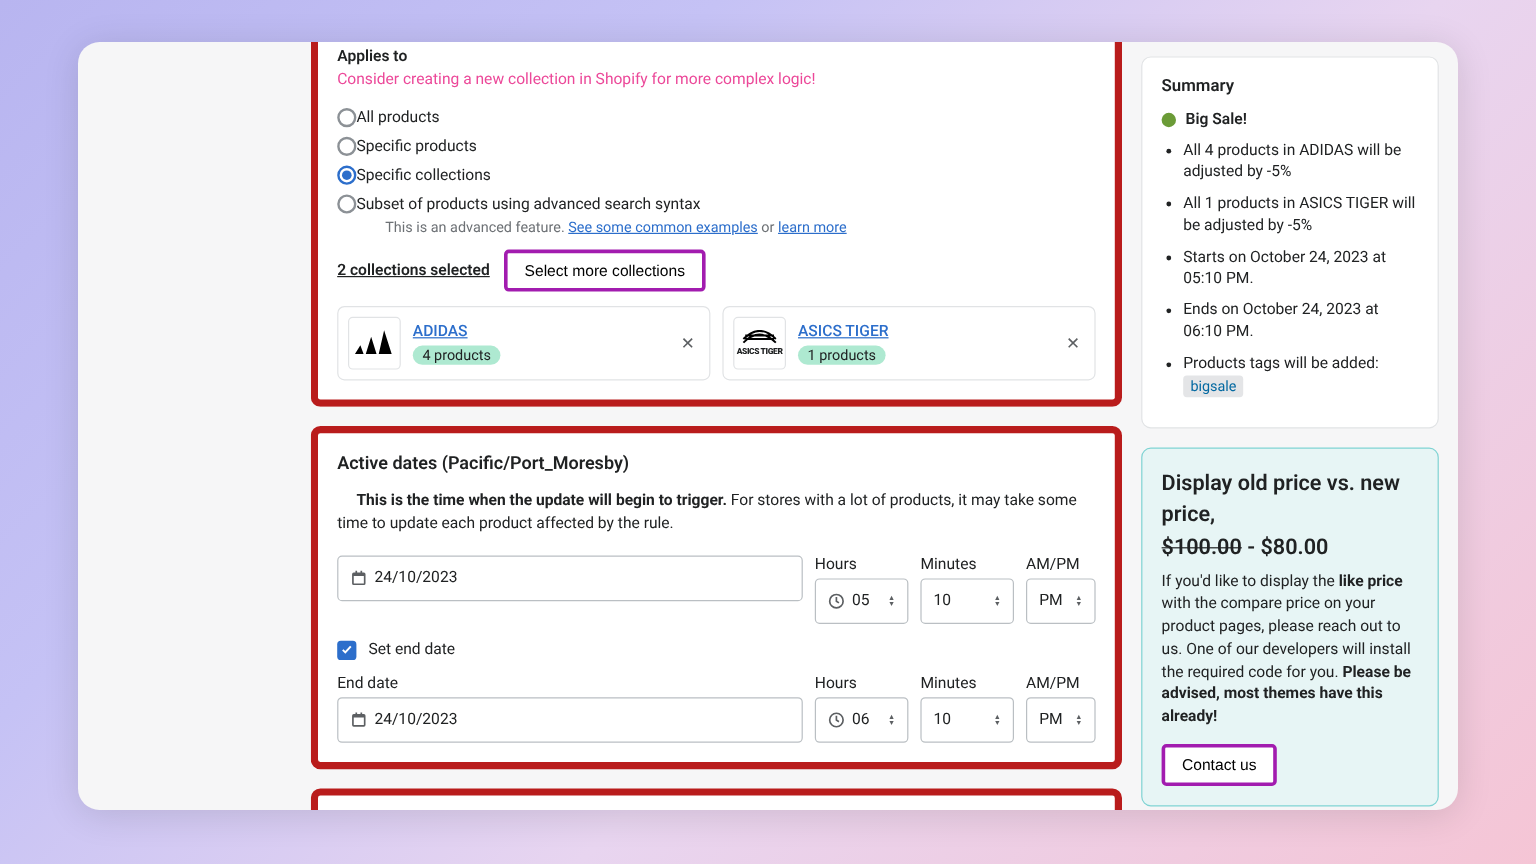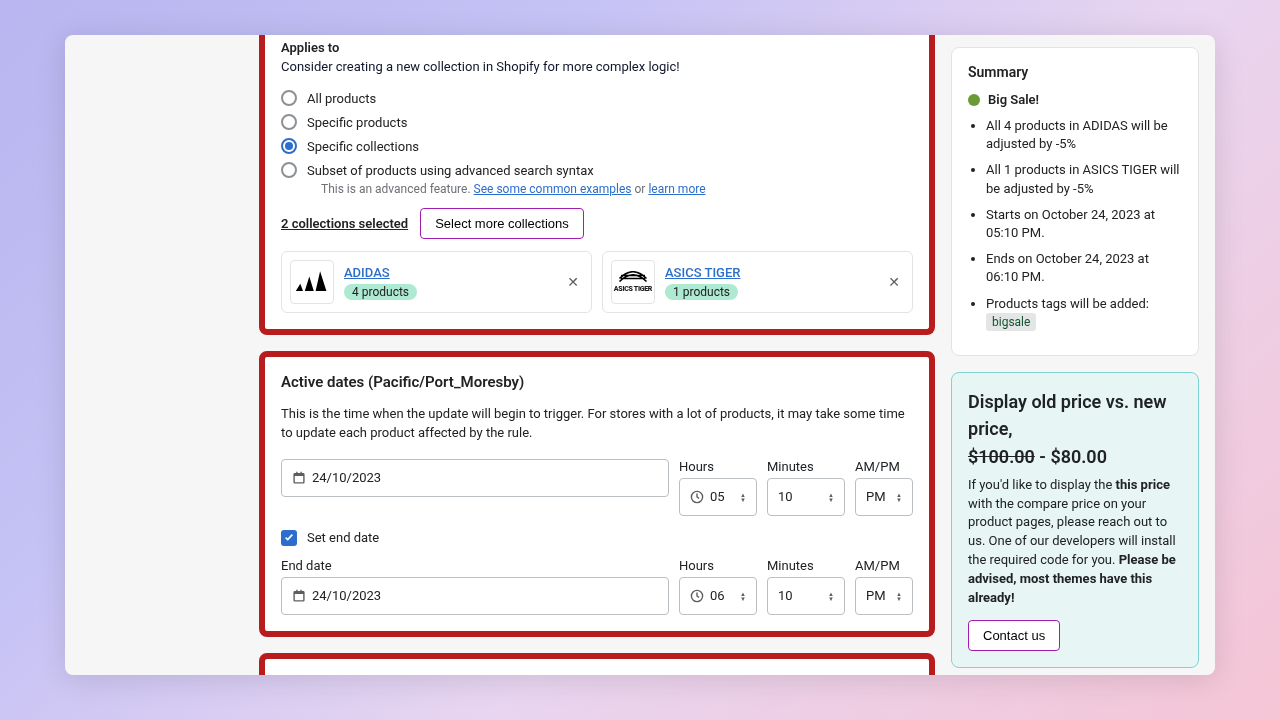--- a/index.html
+++ b/index.html
@@ -7,57 +7,57 @@
   font-family: -apple-system, BlinkMacSystemFont, "Segoe UI", Roboto, sans-serif;
   background: linear-gradient(135deg, #b8b5f0 0%, #c5c2f5 30%, #e8d5f0 60%, #f5c5d5 100%);
   min-height: 720px;
   width: 1280px;
   padding: 35px 65px;
   font-size: 13px;
   color: #202223;
 }
 .container {
   background: #f6f6f7;
-  border-radius: 8px;
+  border-radius: 18px;
   height: 640px;
   overflow: hidden;
   box-shadow: 0 4px 30px rgba(0,0,0,0.12);
   display: flex;
   gap: 16px;
   padding: 0 16px;
 }
 .main-col { flex: 1; padding-right: 0; margin-left: 178px; overflow: hidden; }
 .side-col { width: 248px; padding-top: 12px; }
 .card {
   background: #fff;
   border-radius: 8px;
   border: 6px solid #b91c1c;
   padding: 16px;
   margin-bottom: 16px;
 }
 .card-first { border-top: none; border-top-left-radius: 0; border-top-right-radius: 0; margin-top: -1px; padding-top: 6px;}
 h3 { font-size: 13px; font-weight: 600; margin-bottom: 4px; }
-.subtitle { color: #0f172a; margin-bottom: 12px; font-size: 13px; }
+.subtitle { color: #ec4899; margin-bottom: 12px; font-size: 13px; }
 .radio-group { margin-bottom: 12px; }
-.radio-row { display: flex; align-items: center; gap: 10px; padding: 4px 0; cursor: pointer; }
+.radio-row { display: flex; align-items: center; padding: 4px 0; cursor: pointer; }
 .radio {
   width: 16px; height: 16px; border: 2px solid #8c9196; border-radius: 50%;
   display: inline-block; flex-shrink: 0; position: relative;
 }
 .radio.checked { border-color: #2c6ecb; }
 .radio.checked::after {
   content: ""; position: absolute; width: 8px; height: 8px; background: #2c6ecb;
   border-radius: 50%; top: 2px; left: 2px;
 }
 .radio-sub { margin-left: 40px; font-size: 12px; color: #6d7175; }
 .link { color: #2c6ecb; text-decoration: underline; cursor: pointer; }
 .selected-row { display: flex; align-items: center; gap: 12px; margin-top: 4px; }
 .selected-count { font-weight: 600; text-decoration: underline; font-size: 13px; }
 .btn {
-  background: #fff; border: 1px solid #a21caf; border-radius: 4px;
+  background: #fff; border: 3px solid #a21caf; border-radius: 4px;
   padding: 7px 14px; font-size: 13px; cursor: pointer; font-weight: 400;
 }
 .collection-grid { display: flex; gap: 10px; margin-top: 12px; }
 .collection-card {
   flex: 1; border: 1px solid #e1e3e5; border-radius: 6px; padding: 8px;
   display: flex; align-items: center; gap: 10px; position: relative;
 }
 .coll-img {
   width: 44px; height: 44px; border: 1px solid #e1e3e5; border-radius: 4px;
   display: flex; align-items: center; justify-content: center; font-weight: 900;
@@ -66,21 +66,21 @@
 .coll-info { flex: 1; }
 .coll-name { color: #2c6ecb; text-decoration: underline; font-size: 13px; font-weight: 500; }
 .badge {
   display: inline-block; background: #aee9d1; color: #202223;
   padding: 1px 8px; border-radius: 10px; font-size: 12px; margin-top: 4px;
 }
 .close-x {
   cursor: pointer; font-size: 14px; color: #5c5f62; padding: 4px;
 }
 .section-title { font-size: 15px; font-weight: 600; margin-bottom: 14px; }
-.bold-line { font-weight: 400; }
+.bold-line { font-weight: 700; margin-left: 16px; }
 .normal-line { font-weight: 400; }
 .desc-block { margin-bottom: 16px; font-size: 13px; line-height: 1.45; }
 .date-row { display: flex; gap: 10px; margin-bottom: 14px; }
 .field { display: flex; flex-direction: column; gap: 4px; }
 .field.grow { flex: 1; }
 .field-label { font-size: 13px; color: #202223; }
 .input-wrap {
   border: 1px solid #babfc3; border-radius: 4px; padding: 6px 10px;
   display: flex; align-items: center; gap: 6px; background: #fff;
   height: 38px; position: relative;
@@ -106,21 +106,21 @@
 
 .summary-card { background: #fff; border-radius: 8px; border: 1px solid #e1e3e5; padding: 16px; margin-bottom: 16px; }
 .summary-title { font-size: 14px; font-weight: 600; margin-bottom: 12px; }
 .status-row { display: flex; align-items: center; gap: 8px; margin-bottom: 10px; }
 .status-dot { width: 12px; height: 12px; background: #6b9b37; border-radius: 50%; }
 .status-name { font-weight: 600; font-size: 13px; }
 .summary-list { list-style: disc; margin-left: 18px; font-size: 13px; }
 .summary-list li { margin-bottom: 8px; line-height: 1.4; }
 .tag-chip {
   background: #e4e5e7; padding: 1px 6px; border-radius: 3px; font-size: 12px;
-  color: #14532d; display: inline-block;
+  color: #0369a1; display: inline-block;
 }
 .promo-card {
   background: #e7f5f5; border: 1px solid #7fd3d3; border-radius: 8px;
   padding: 16px; font-size: 13px; line-height: 1.45;
 }
 .promo-title { font-weight: 600; margin-bottom: 2px; font-size: 18px; }
 .price-old { text-decoration: line-through; }
 .promo-card .btn { margin-top: 12px; }
 </style>
 </head>
@@ -325,18 +325,18 @@
         </li>
       </ul>
     </div>
 
     <div class="promo-card">
       <div class="promo-title">Display old price vs. new price,</div>
       <div class="promo-title">
         <span class="price-old">$100.00</span><span> - </span><span>$80.00</span>
       </div>
       <div style="margin-top:6px">
-        <span>If you'd like to display the </span><strong>this price</strong><span> with the compare price on your product pages, please reach out to us. One of our developers will install the required code for you. </span><strong>Please be advised, most themes have this already!</strong>
+        <span>If you'd like to display the </span><strong>like price</strong><span> with the compare price on your product pages, please reach out to us. One of our developers will install the required code for you. </span><strong>Please be advised, most themes have this already!</strong>
       </div>
       <button class="btn">Contact us</button>
     </div>
   </div>
 </div>
 
 </body></html>

